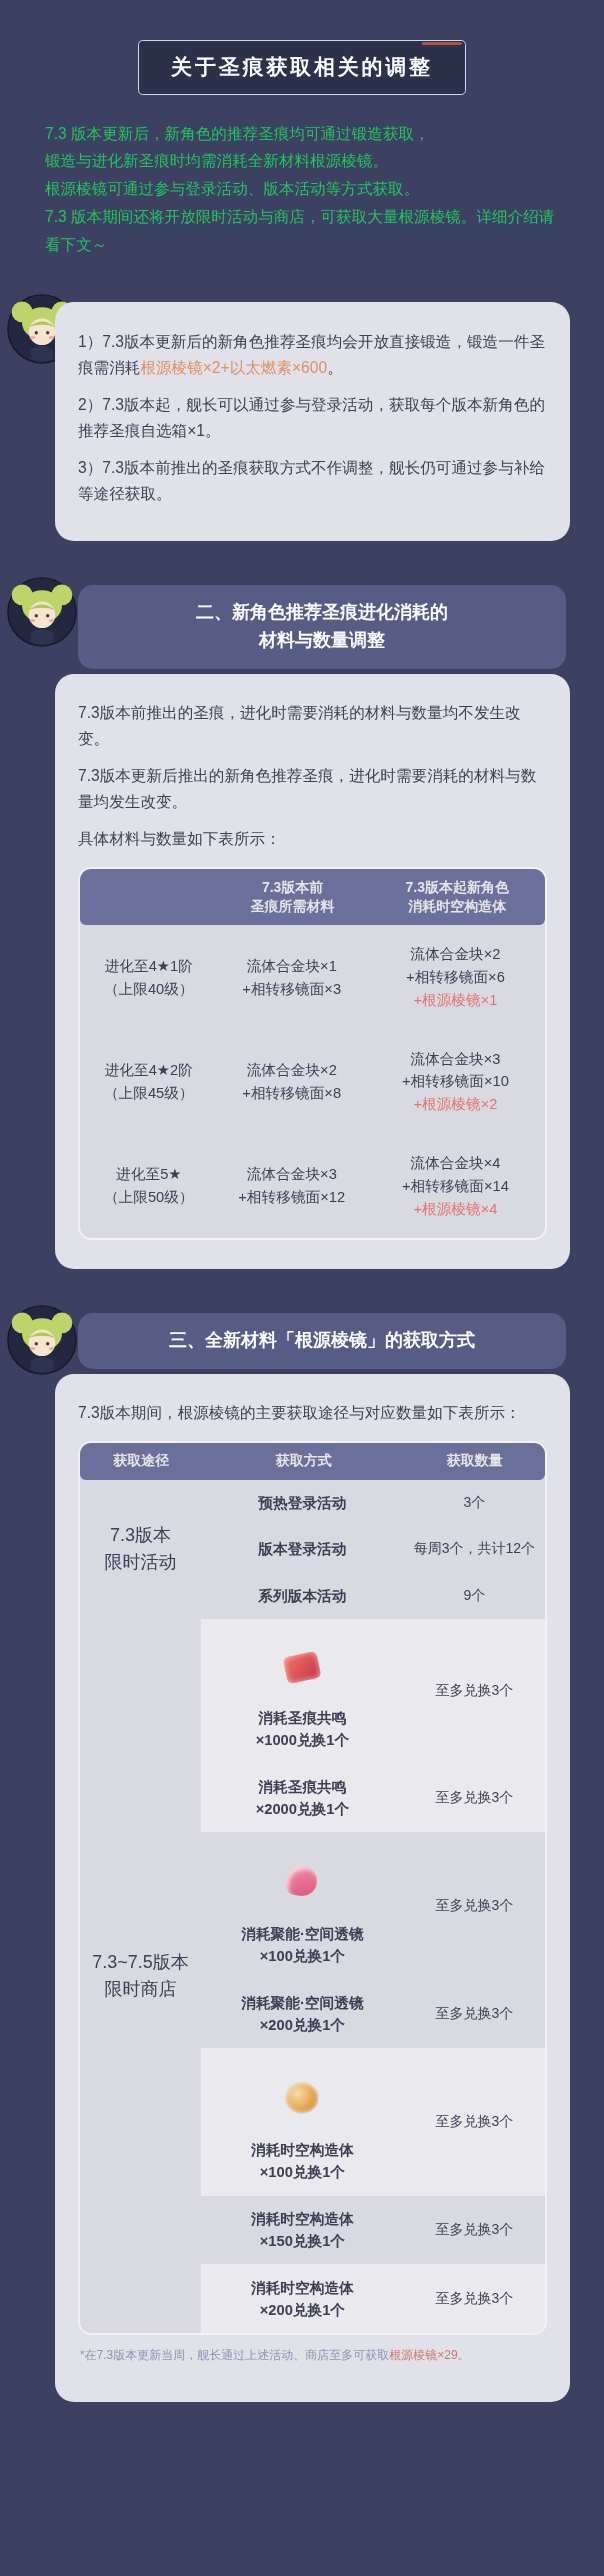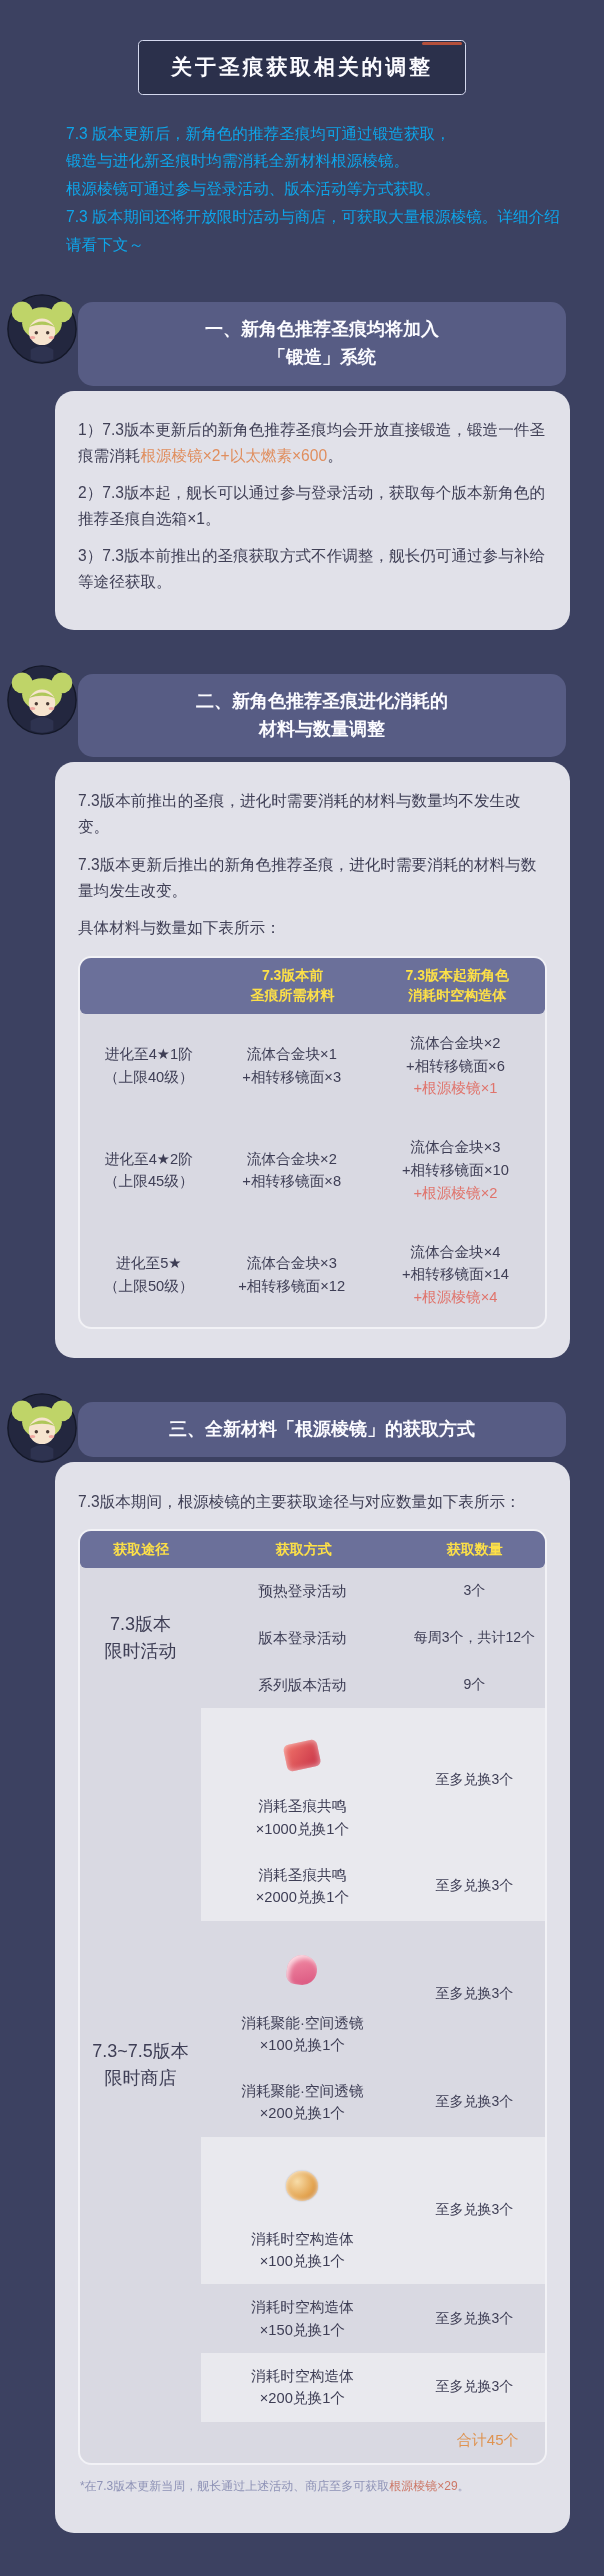--- a/index.html
+++ b/index.html
@@ -6,54 +6,54 @@
   body{width:604px;font-family:"Liberation Sans","DejaVu Sans",sans-serif;color:#fff;
        -webkit-font-smoothing:antialiased;padding-bottom:44px;}
   .pre{white-space:pre-line;}
 
   
   .title-wrap{text-align:center;padding-top:40px;}
   .title-box{display:inline-block;position:relative;border:1.9px solid #D4D8EE;background:rgba(30,34,58,.55);
              border-radius:4.7px;padding:12.3px 32px;font-size:21px;font-weight:bold;letter-spacing:2.8px;color:#FBFBFF;}
 
   
-  .intro{margin:25px 44px 0 66px;font-size:15.6px;line-height:1.78;color:#0ea5e9;}
+  .intro{margin:25px 44px 0 45px;font-size:15.6px;line-height:1.78;color:#22c55e;}
 
   
   .section{position:relative;margin:44px 34px 0 55px;}
   .avatar{position:absolute;left:-49px;top:-9.5px;width:72px;height:72px;z-index:0;}
   .sec-header{position:relative;z-index:1;margin:0 3.8px 0 23px;background:#575C84;border-radius:15px;
               padding:14px 15px;text-align:center;font-size:18px;font-weight:bold;line-height:1.55;color:#FBFBFF;}
   .sec-card{position:relative;z-index:1;margin-top:4.7px;background:#E1E1E9;border-radius:19px;
             padding:15px 23px 23px;color:#3F3F55;}
   .sec-card p{margin:11.4px 0;font-size:15.6px;line-height:1.66;}
   .hl-o{color:#E08E5E;}
   .hl-r{color:#E0746C;}
   .hl-fr{color:#CC7868;}
 
   
   .tbl{border:2.8px solid #F2F2F6;border-radius:13.3px;background:#D9D9E2;overflow:hidden;margin:15px 0 5.7px;}
-  .tbl-head{display:flex;background:#6B709A;color:#fde047;font-weight:bold;font-size:14px;
+  .tbl-head{display:flex;background:#6B709A;color:#e5e5e5;font-weight:bold;font-size:14px;
             text-align:center;align-items:center;border-radius:0 0 5.7px 5.7px;}
   .tbl-head>div{padding:8.5px 3.8px;line-height:1.4;}
 
   
   .t2 .c1{width:29%;}.t2 .c2{width:33%;}.t2 .c3{width:38%;}
   .t2-row{display:flex;align-items:center;text-align:center;font-size:14.7px;line-height:1.55;
           color:#3E3E55;padding:18px 1.9px;}
 
   
   .t3 .h1{width:26%;}.t3 .h2{width:44%;}.t3 .h3{width:30%;}
   .t3-group{display:flex;}
   .t3-label{width:26%;display:flex;align-items:center;justify-content:center;text-align:center;
             font-size:18px;line-height:1.5;color:#3E3E55;}
   .t3-rows{width:74%;}
   .t3-row{display:flex;align-items:center;padding:12.3px 0;}
   .t3-row.alt{background:rgba(255,255,255,.42);}
-  .t3-row .m{width:59%;text-align:center;font-size:14.7px;line-height:1.5;color:#3E3E55;}
+  .t3-row .m{width:59%;text-align:center;font-size:14.7px;line-height:1.5;color:#3E3E55;font-weight:bold;}
   .t3-row .q{width:41%;text-align:center;font-size:14px;color:#3E3E55;}
   .t3-total{text-align:right;padding:9.5px 26.5px 13.3px;font-size:15px;color:#DF9350;}
 
   .item-icon{margin:0 auto 4.7px;}
   .icon-gem{width:34px;height:26.5px;background:linear-gradient(135deg,#F2766B,#C62F45);border-radius:5.7px;
             transform:rotate(-12deg);box-shadow:inset 0 0 6.6px rgba(255,255,255,.65);}
   .icon-lens{width:30px;height:30px;background:linear-gradient(160deg,#F490A8,#D9547E);
              border-radius:50% 50% 50% 9.5px;transform:rotate(8deg);
              box-shadow:inset 2.8px 2.8px 5.7px rgba(255,255,255,.7);}
   .icon-construct{width:32px;height:30px;background:radial-gradient(circle at 35% 35%,#F7DCA8,#E3A34F 58%,#B87333);
@@ -83,22 +83,20 @@
       <circle cx="59" cy="20" r="11" fill="#BFD468"></circle>
     <ellipse cx="38" cy="32" rx="21" ry="17" fill="#BFD468"></ellipse>
     <circle cx="38" cy="41" r="14" fill="#F6E4CE"></circle>
     <path d="M24 36 Q38 24 52 36 Q38 31 24 36 Z" fill="#AFC75B"></path>
     <circle cx="32" cy="42" r="1.8" fill="#4A3A34"></circle>
       <circle cx="44" cy="42" r="1.8" fill="#4A3A34"></circle>
     <ellipse cx="28" cy="47" rx="3" ry="1.6" fill="#F0A7A0"></ellipse>
       <ellipse cx="48" cy="47" rx="3" ry="1.6" fill="#F0A7A0"></ellipse>
     <path d="M26 60 Q38 52 50 60 L50 70 Q38 75 26 70 Z" fill="#2E3350"></path>
   </svg>
-  <div class="sec-header pre">一、新角色推荐圣痕均将加入
-「锻造」系统</div>
   <div class="sec-card">
     <p><span>1）7.3版本更新后的新角色推荐圣痕均会开放直接锻造，锻造一件圣痕需消耗</span><span class="hl-o">根源棱镜×2+以太燃素×600</span><span>。</span></p>
     <p><span>2）7.3版本起，舰长可以通过参与登录活动，获取每个版本新角色的推荐圣痕自选箱×1。</span></p>
     <p><span>3）7.3版本前推出的圣痕获取方式不作调整，舰长仍可通过参与补给等途径获取。</span></p>
   </div>
 </div>
 
 <div class="section">
   <svg class="avatar" viewBox="0 0 76 76">
     <circle cx="38" cy="38" r="36" fill="#23273F" stroke="#141828" stroke-width="1.5"></circle>
@@ -247,20 +245,19 @@
             <div class="q">至多兑换3个</div>
           </div>
           <div class="t3-row alt">
             <div class="m pre">消耗时空构造体
 ×200兑换1个</div>
             <div class="q">至多兑换3个</div>
           </div>
         </div>
       </div>
 
-      <div class="t3-total">合计45个</div>
     </div>
 
     <div class="footnote"><span>*在7.3版本更新当周，舰长通过上述活动、商店至多可获取</span><span class="hl-fr">根源棱镜×29</span><span>。</span></div>
 
   </div>
 </div>
 
 
 </body></html>

